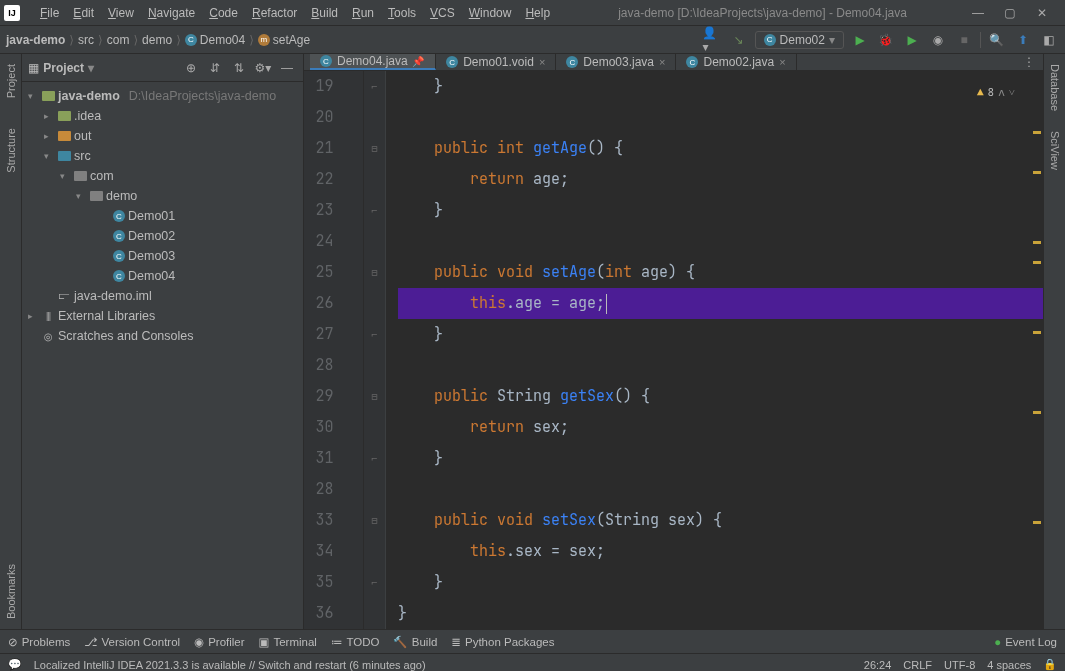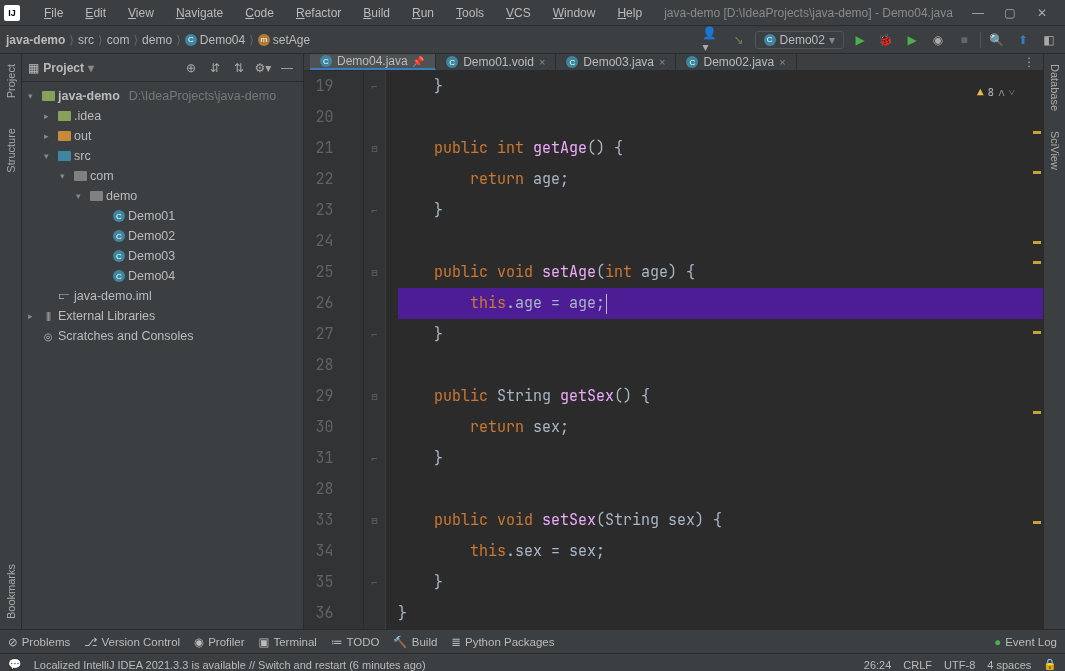--- a/index.html
+++ b/index.html
@@ -1,19 +1,19 @@
 <!DOCTYPE html>
 <html><head>
 <meta charset="utf-8">
 <style>
 * { box-sizing: border-box; margin: 0; padding: 0; }
 body { font-family: "Segoe UI", Arial, sans-serif; font-size: 12px; color: #bbbbbb; background: #3c3f41; overflow: hidden; width: 1065px; height: 671px; }
 .titlebar { height: 26px; background: #3c3f41; display: flex; align-items: center; padding: 0 4px; border-bottom: 1px solid #2b2b2b; }
-.titlebar .logo { width: 16px; height: 16px; background: #fff; border-radius: 2px; margin-right: 0; display:flex; align-items:center; justify-content:center; font-size:9px; font-weight:bold; color:#000;}
-.titlebar .menu { display: flex; gap: 10px; margin-left: 18px; }
+.titlebar .logo { width: 16px; height: 16px; background: #fff; border-radius: 2px; margin-right: 14px; display:flex; align-items:center; justify-content:center; font-size:9px; font-weight:bold; color:#000;}
+.titlebar .menu { display: flex; gap: 2px; }
 .titlebar .menu span { padding: 2px 6px; cursor: default; }
 .titlebar .menu span u { text-decoration: underline; }
 .titlebar .title { flex: 1; text-align: center; color: #8a8a8a; font-size: 12px; }
 .titlebar .winctrl { display: flex; gap: 14px; padding-right: 10px; color:#aaa; }
 .titlebar .winctrl div { width:18px; text-align:center; }
 .navbar { height: 28px; background: #3c3f41; display: flex; align-items: center; padding: 0 6px; border-bottom: 1px solid #2b2b2b; }
 .breadcrumb { display: flex; align-items: center; gap: 4px; font-size: 12px; }
 .breadcrumb .bc-item { display: flex; align-items:center; gap:3px; }
 .breadcrumb .sep { color: #666; }
 .navbar .spacer { flex: 1; }
@@ -48,21 +48,21 @@
 .tabs .more{padding:0 8px; display:flex; align-items:center; color:#aaa;}
 .codewrap{flex:1; display:flex; position:relative; font-family:"JetBrains Mono","Consolas",monospace; font-size:15px; line-height:31px;}
 .gutter{ width:60px; background:#313335; text-align:center; color:#606366; padding-right:18px; border-right:1px solid #2b2b2b; position:relative;}
 .gutter .ln{height:31px;}
 .foldgutter{ width:22px; background:#313335; border-right:1px solid #3c3f41;}
 .foldgutter .fg{height:31px; display:flex; align-items:center; justify-content:center; color:#666; font-size:10px;}
 .code{ flex:1; background:#2b2b2b; padding-left:12px; position:relative;}
 .code .line{ height:31px; white-space:pre;}
 .hl-line{ background:#4c1d95; }
 .kw{ color:#cc7832; }
-.mname{ color:#f0abfc; }
+.mname{ color:#3b82f6; }
 .ident{ color:#a9b7c6; }
 .punct{ color:#a9b7c6; }
 .param{ color:#a9b7c6;}
 .inspections{ position:absolute; top:6px; right:28px; display:flex; gap:4px; align-items:center; font-size:11px;}
 .tri-warn{ color:#e8ba4e; }
 .markers{ position:absolute; right:0; top:0; width:12px; height:100%; }
 .markers .m{ position:absolute; right:2px; width:8px; height:3px; background:#c9a33a;}
 .rightgutter{ width:22px; background:#3c3f41; border-left:1px solid #2b2b2b; display:flex; flex-direction:column; align-items:center; padding-top:10px; gap:20px;}
 .rightgutter .vlabel { writing-mode: vertical-rl; font-size:11px; color:#aaa; cursor:default;}
 .bottombar{ height:24px; background:#3c3f41; border-top:1px solid #2b2b2b; display:flex; align-items:center; padding:0 8px; gap:14px; font-size:11.5px;}

